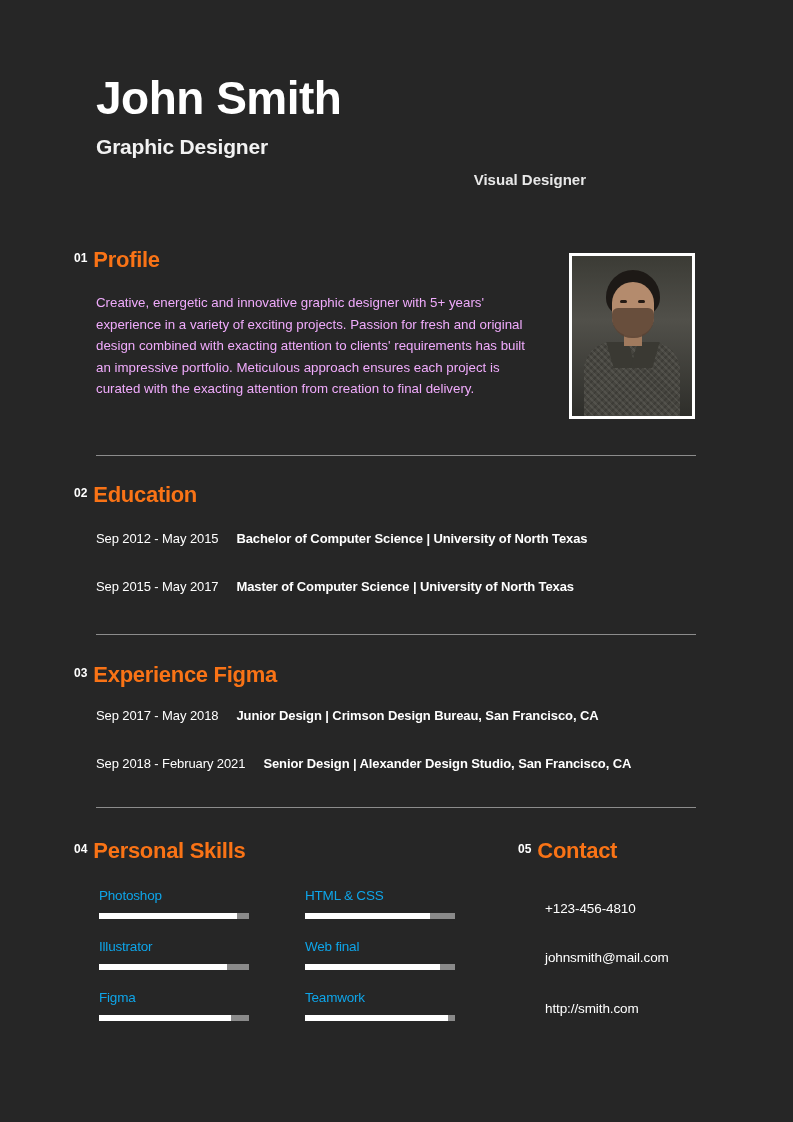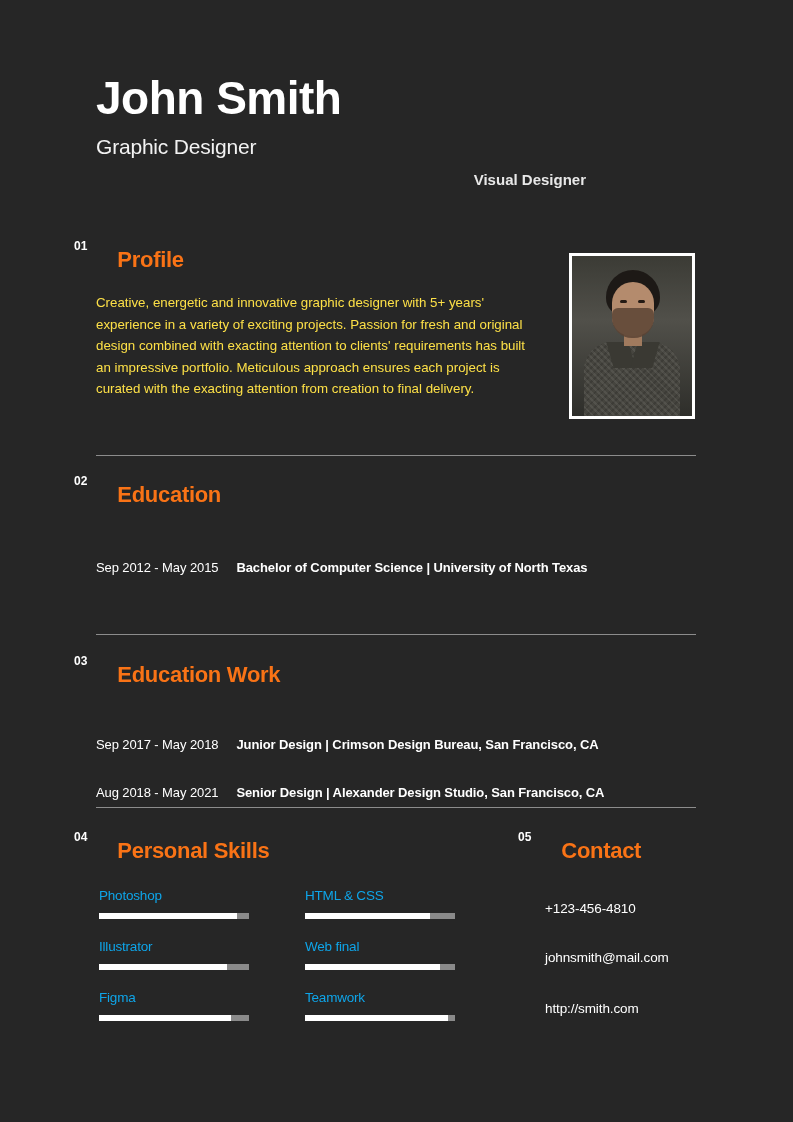--- a/index.html
+++ b/index.html
@@ -33,43 +33,42 @@
   .name {
     font-size: 46px;
     font-weight: bold;
     letter-spacing: -0.5px;
     line-height: 1.0;
     margin: 0;
     color: #ffffff;
   }
   .role {
     font-size: 21px;
-    font-weight: 400;
+    font-weight: 700;
     margin-top: 14px;
     color: #f2f2f2;
     letter-spacing: -0.2px;
   }
   .header-right {
     position: absolute;
     right: 97px;
     top: 168px;
     text-align: right;
     font-size: 15px;
     line-height: 1.65;
     font-weight: bold;
     color: #e8e8e8;
     width: 220px;
   }
 
   
   .sec-head {
     position: absolute;
     display: flex;
-    align-items: flex-start;
-    gap: 24px;
+    align-items: flex-end;
   }
   .sec-num {
     font-size: 12px;
     font-weight: bold;
     color: #ffffff;
     margin-right: 6px;
     position: relative;
     top: -8px;
   }
   .sec-title {
@@ -81,21 +80,21 @@
 
   
   #sec-profile { left: 74px; top: 247px; }
   .profile-text {
     position: absolute;
     left: 96px;
     top: 292px;
     width: 440px;
     font-size: 13.3px;
     line-height: 1.62;
-    color: #fde047;
+    color: #f0abfc;
   }
   .photo-frame {
     position: absolute;
     left: 569px;
     top: 253px;
     width: 126px;
     height: 166px;
     border: 3px solid #ffffff;
     box-sizing: border-box;
     overflow: hidden;
@@ -183,21 +182,20 @@
   
   #sec-education { left: 74px; top: 482px; }
   #sec-experience { left: 74px; top: 662px; }
 
   .entry {
     position: absolute;
     display: flex;
     align-items: baseline;
     font-size: 13px;
     white-space: nowrap;
-    margin-top: 29px;
   }
   .entry .date {
     color: #ffffff;
     font-weight: 400;
     letter-spacing: -0.1px;
   }
   .entry .desc {
     color: #ffffff;
     font-weight: bold;
     letter-spacing: -0.1px;
@@ -294,34 +292,38 @@
 
   <div class="sec-head" id="sec-education">
     <span class="sec-num">02</span>
     <span class="sec-title">Education</span>
   </div>
 
   <div class="entry" id="edu-0">
     <span class="date">Sep 2012 - May 2015</span>
     <span class="desc">Bachelor of Computer Science | University of North Texas</span>
   </div>
+  <div class="entry" id="edu-1">
+    <span class="date">Sep 2015 - May 2017</span>
+    <span class="desc">Master of Computer Science | University of North Texas</span>
+  </div>
 
   <div class="divider" id="div-2"></div>
 
   <div class="sec-head" id="sec-experience">
     <span class="sec-num">03</span>
-    <span class="sec-title">Education Work</span>
+    <span class="sec-title">Experience Figma</span>
   </div>
 
   <div class="entry" id="exp-0">
     <span class="date">Sep 2017 - May 2018</span>
     <span class="desc">Junior Design | Crimson Design Bureau, San Francisco, CA</span>
   </div>
   <div class="entry" id="exp-1">
-    <span class="date">Aug 2018 - May 2021</span>
+    <span class="date">Sep 2018 - February 2021</span>
     <span class="desc">Senior Design | Alexander Design Studio, San Francisco, CA</span>
   </div>
 
   <div class="divider" id="div-3"></div>
 
   <div class="sec-head" id="sec-skills">
     <span class="sec-num">04</span>
     <span class="sec-title">Personal Skills</span>
   </div>
 

